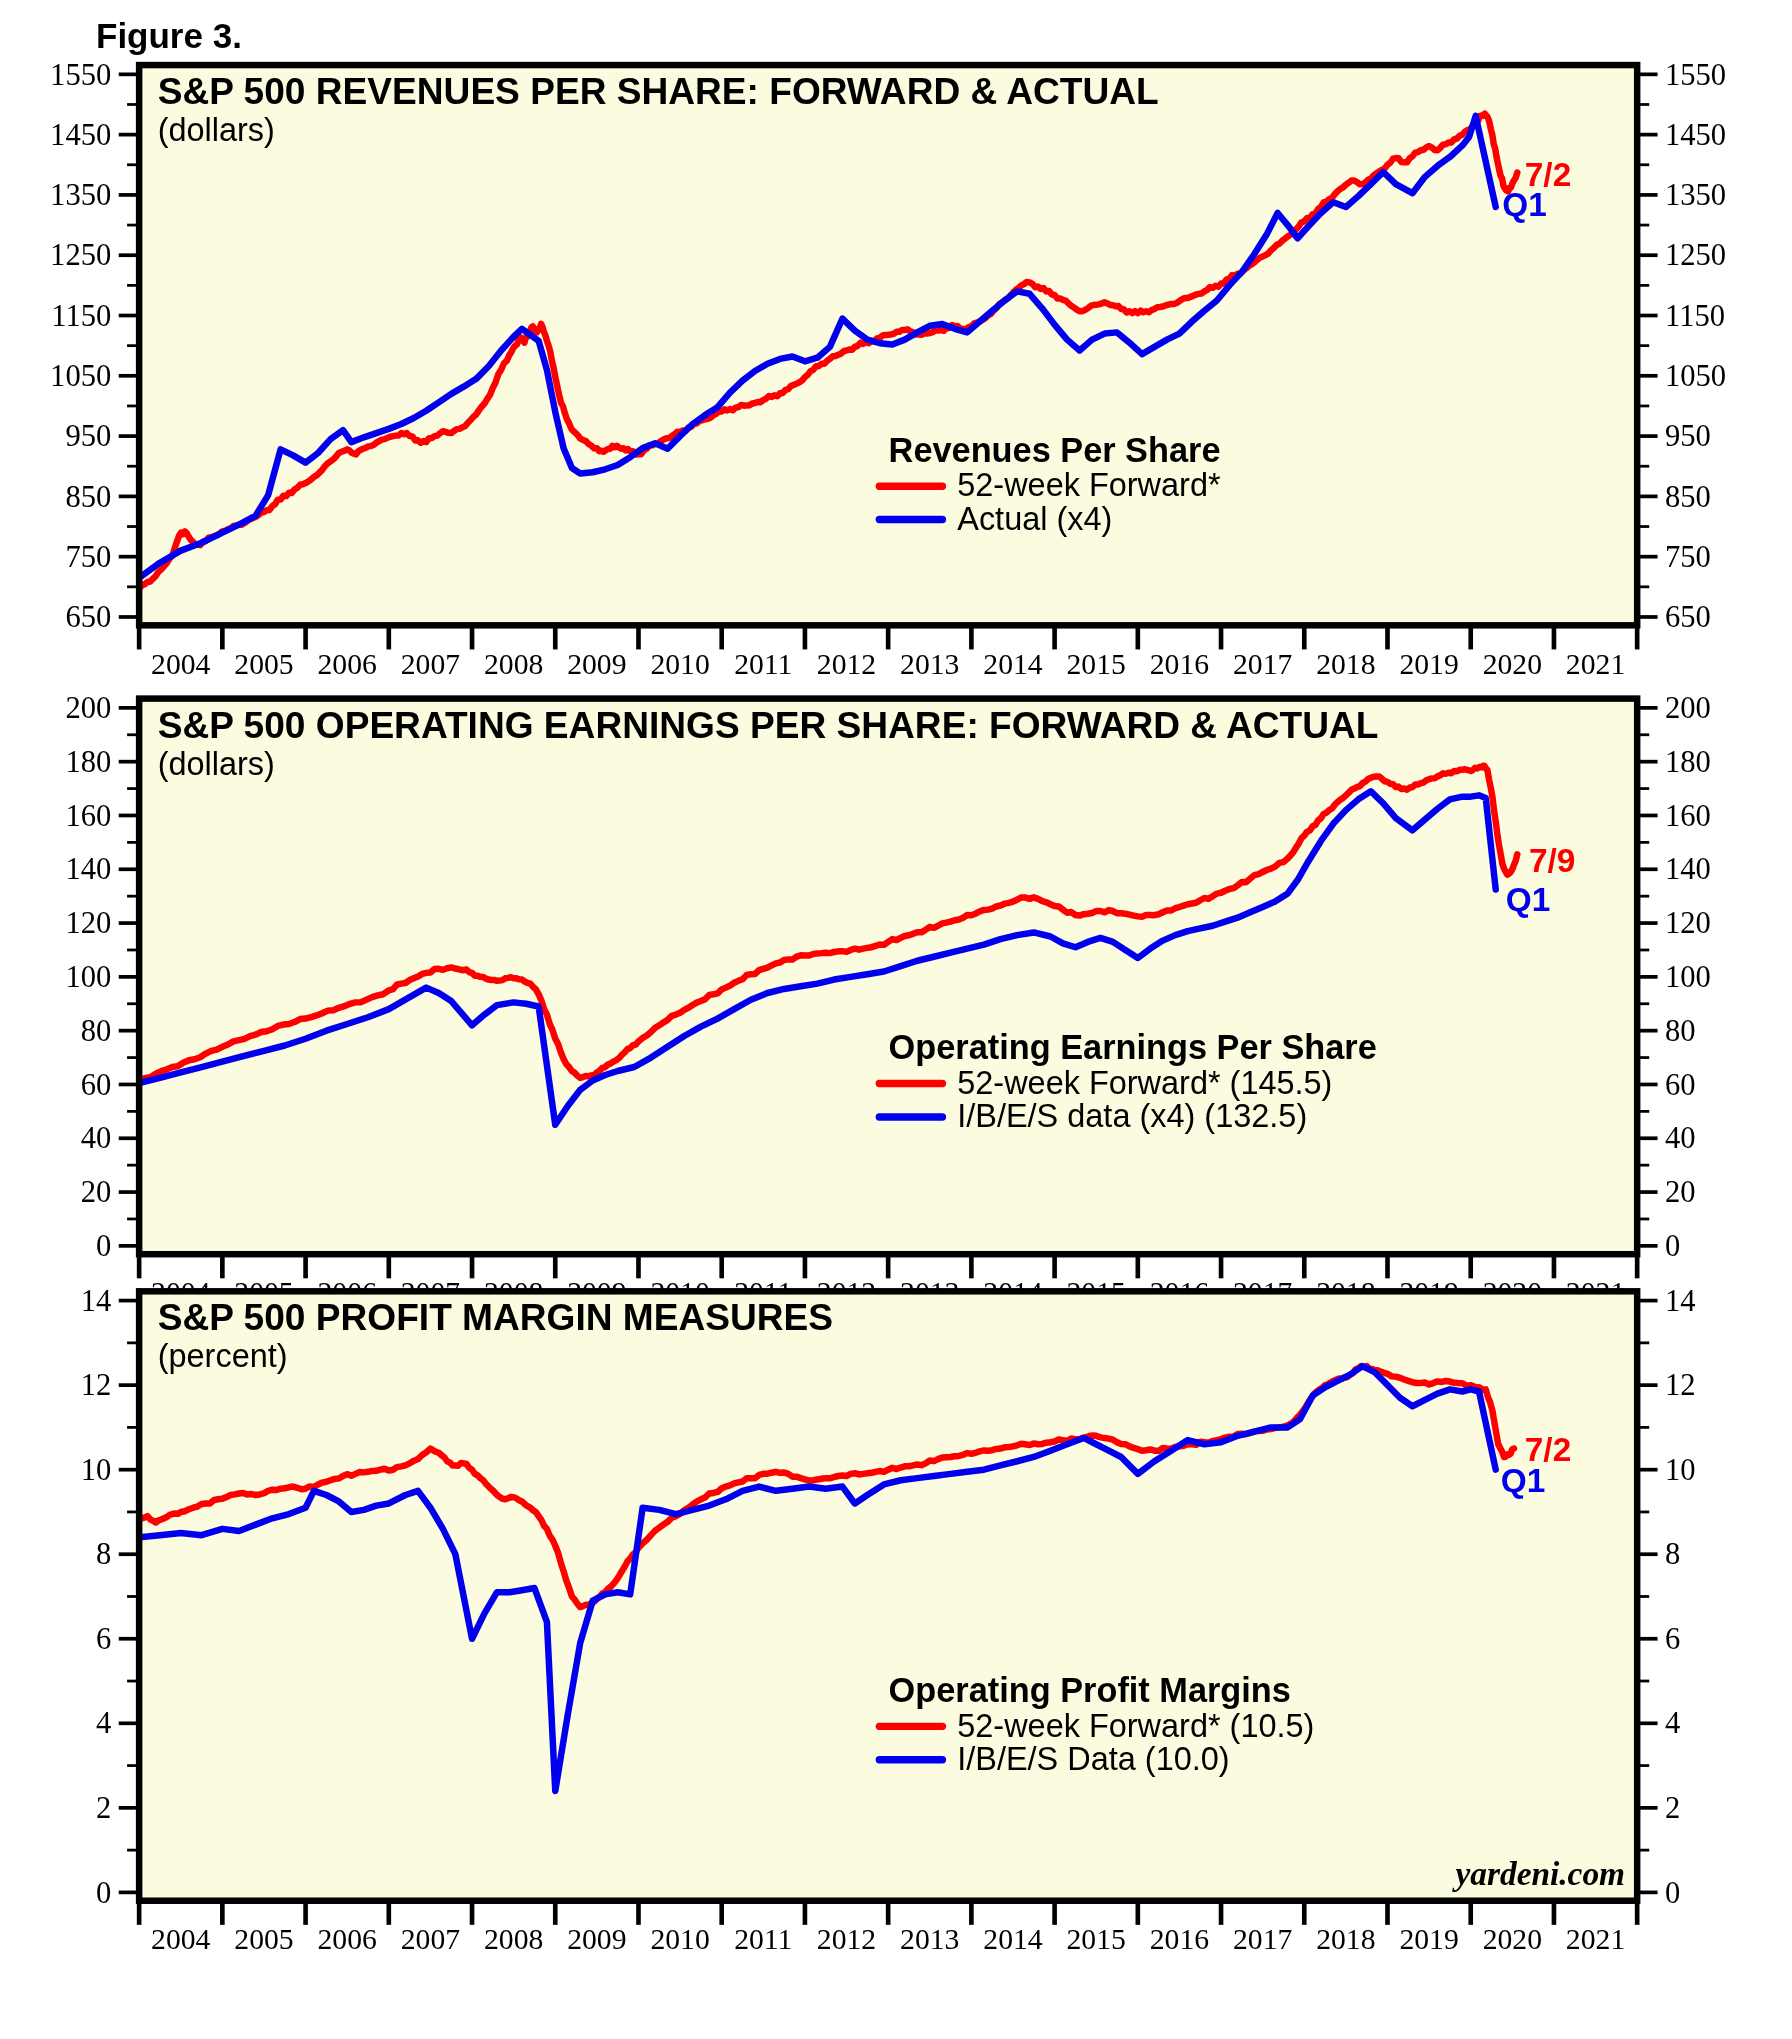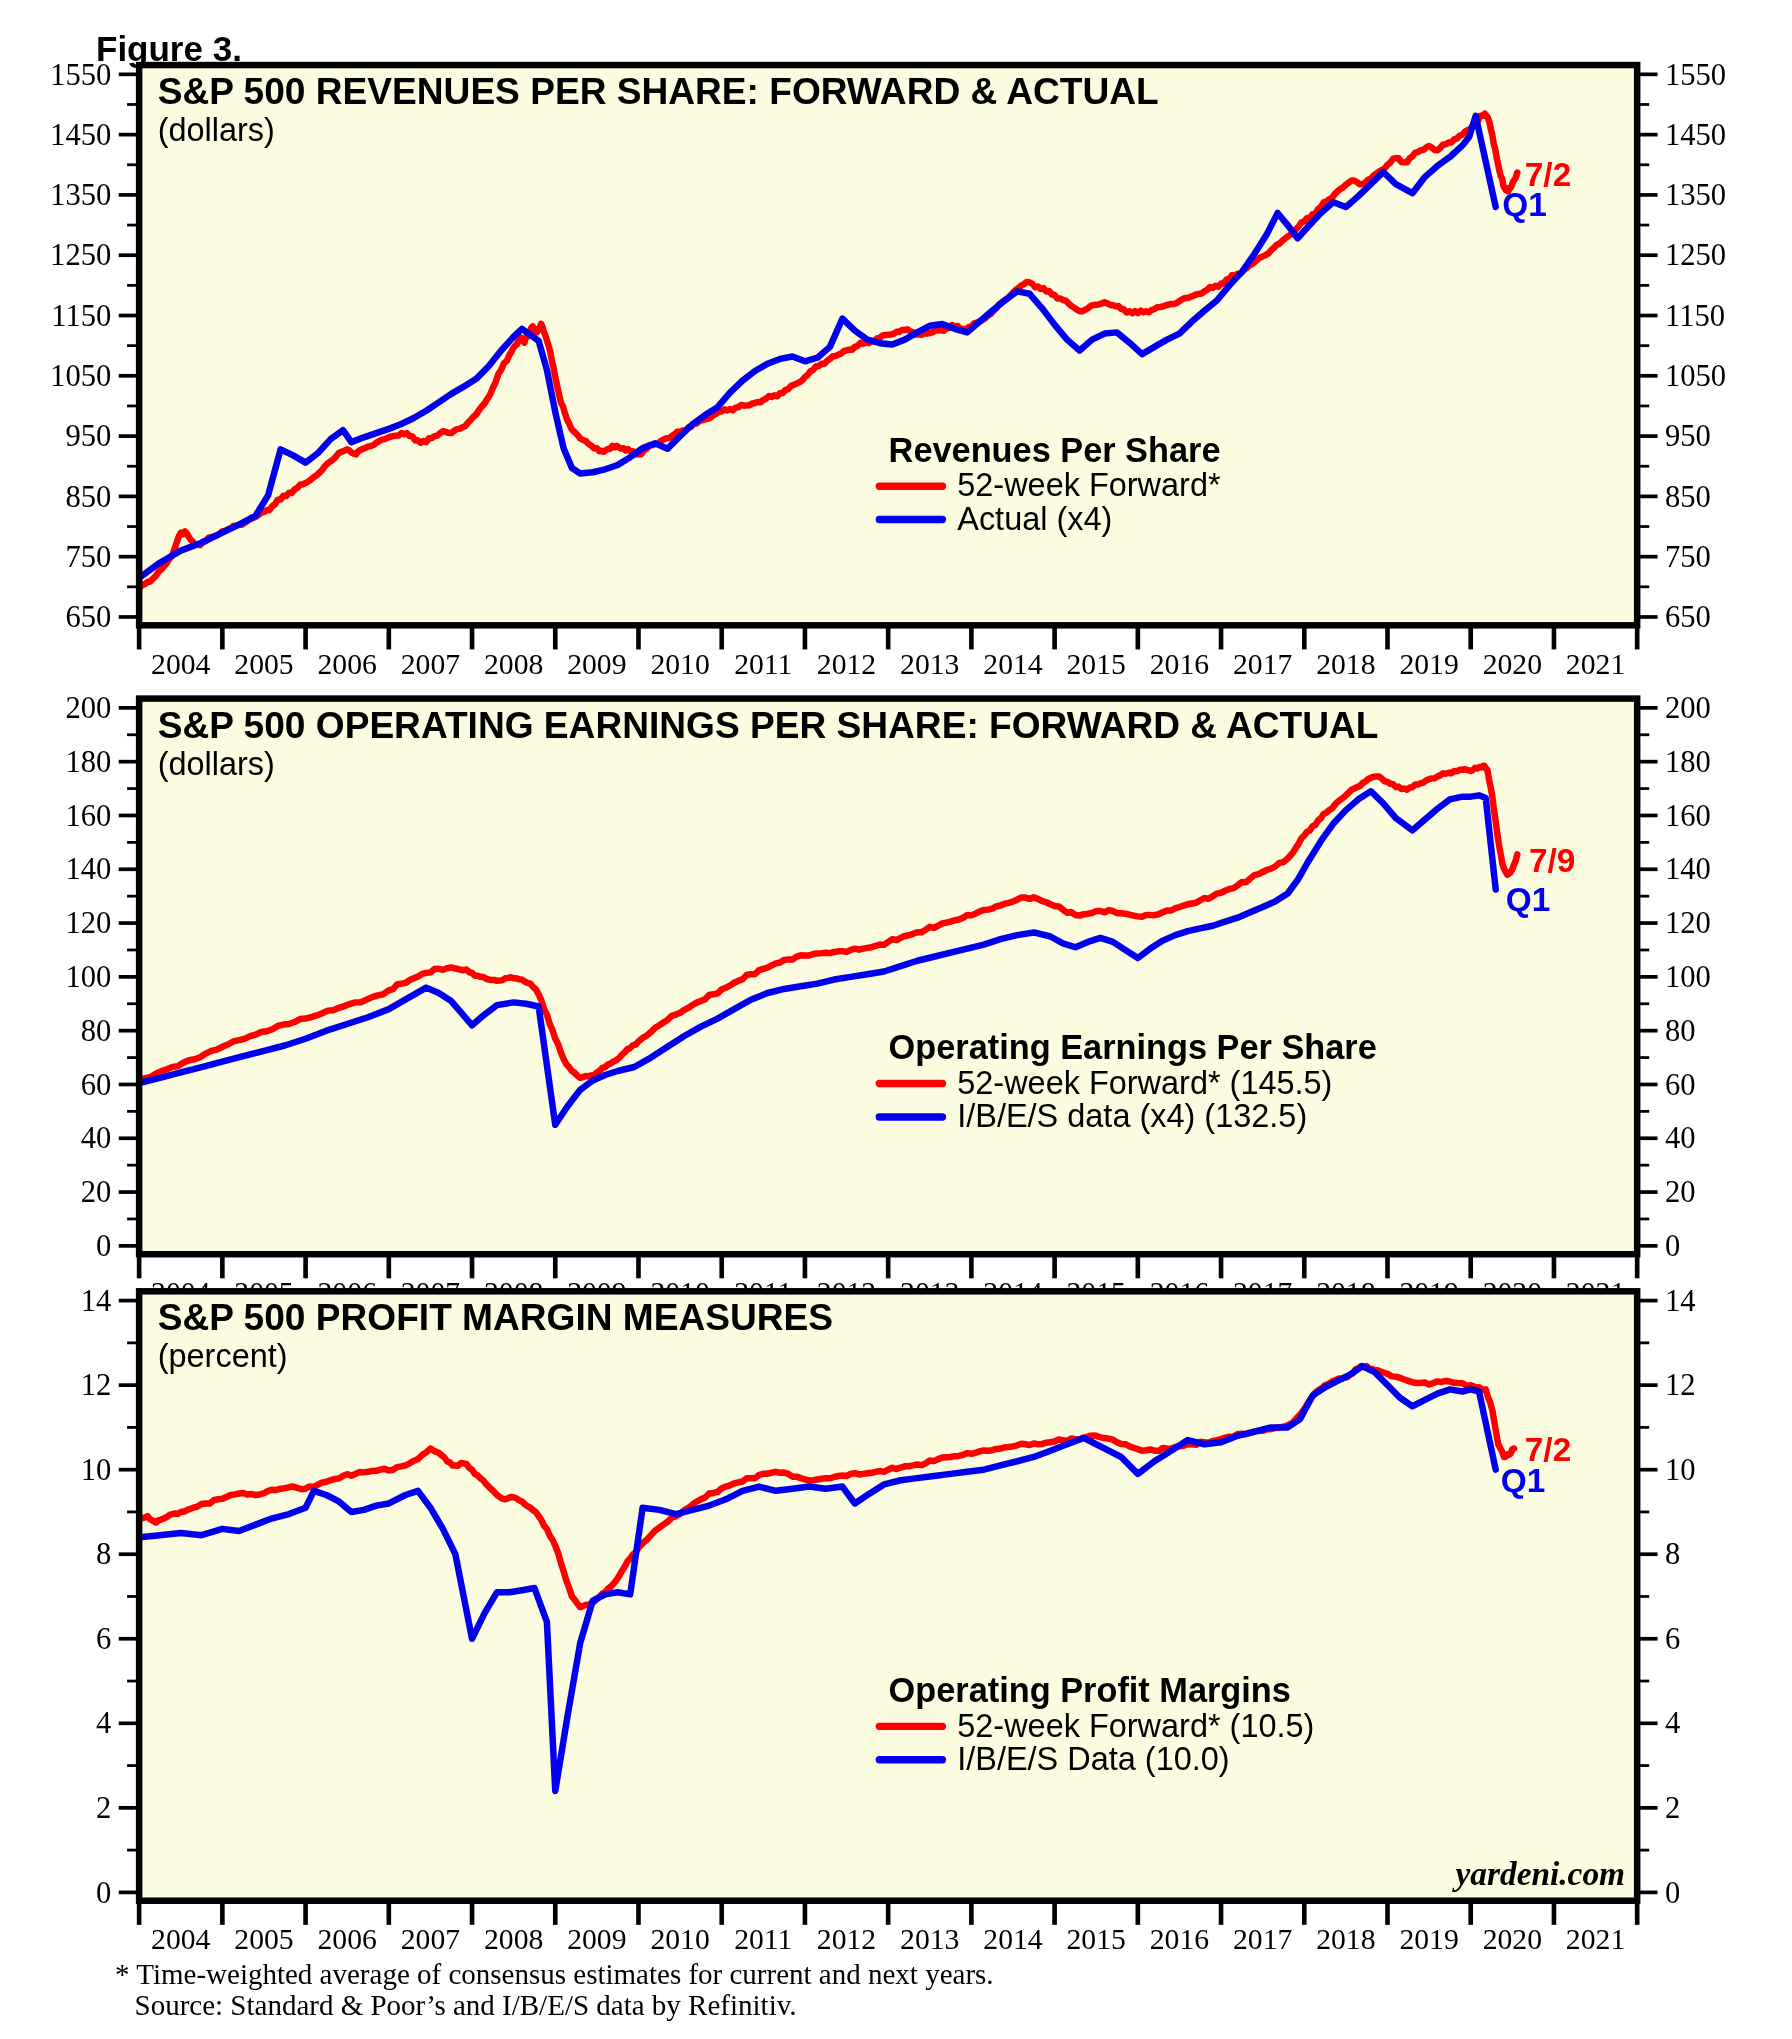--- a/index.html
+++ b/index.html
@@ -1,20 +1,20 @@
 <!DOCTYPE html>
 <html style="font-size:15px"><head>
 <meta charset="utf-8">
 <style>
   html,body{margin:0;padding:0;background:#ffffff;}
   .page{position:relative;width:1793px;height:2040px;background:#ffffff;overflow:hidden;}
   svg{position:absolute;left:0;top:0;}
   .t-sans{font-family:"Liberation Sans", sans-serif;}
   .t-serif{font-family:"Liberation Serif", serif;}
-  .fig-label{position:absolute;left:96px;top:29px;font-family:"Liberation Sans",sans-serif;
+  .fig-label{position:absolute;left:96px;top:16px;font-family:"Liberation Sans",sans-serif;
              font-size:35px;font-weight:bold;color:#000;}
   .footnote{position:absolute;left:115px;top:1959px;font-family:"Liberation Serif",serif;
             font-size:29px;line-height:31px;color:#000;white-space:nowrap;}
   .footnote .src{padding-left:19.5px;}
   text.title{font-size:40px;font-weight:bold;}
   text.subtitle{font-size:35px;}
   text.ylab{font-size:33px;}
   text.year{font-size:32px;}
   text.leg-h{font-size:37px;font-weight:bold;}
   text.leg-i{font-size:35px;}
@@ -355,18 +355,14 @@
         <text x="958" y="1835" class="t-sans leg-h" fill="#000">Operating Profit Margins</text>
         <line x1="948" y1="1861" x2="1016" y2="1861" stroke="#ff0000" stroke-width="8" stroke-linecap="round"></line>
         <text x="1032" y="1872" class="t-sans leg-i" fill="#000">52-week Forward* (10.5)</text>
         <line x1="948" y1="1897" x2="1016" y2="1897" stroke="#0000ee" stroke-width="8" stroke-linecap="round"></line>
         <text x="1032" y="1908" class="t-sans leg-i" fill="#000">I/B/E/S Data (10.0)</text>
         <text x="1643.8750000000082" y="1574.5" class="t-sans ann" fill="#ff0000">7/2</text>
         <text x="1617.8555555555465" y="1608.6785714285713" class="t-sans ann" fill="#0000ee">Q1</text>
         <text x="1752" y="2032" text-anchor="end" class="t-serif brand" fill="#000">yardeni.com</text>
       </g>
     </svg>
-  <div class="footnote">
-    <div>* Time-weighted average of consensus estimates for current and next years.</div>
-    <div class="src">Source: Standard &amp; Poor’s and I/B/E/S data by Refinitiv.</div>
-  </div>
 </div>
 
 
 </body></html>

